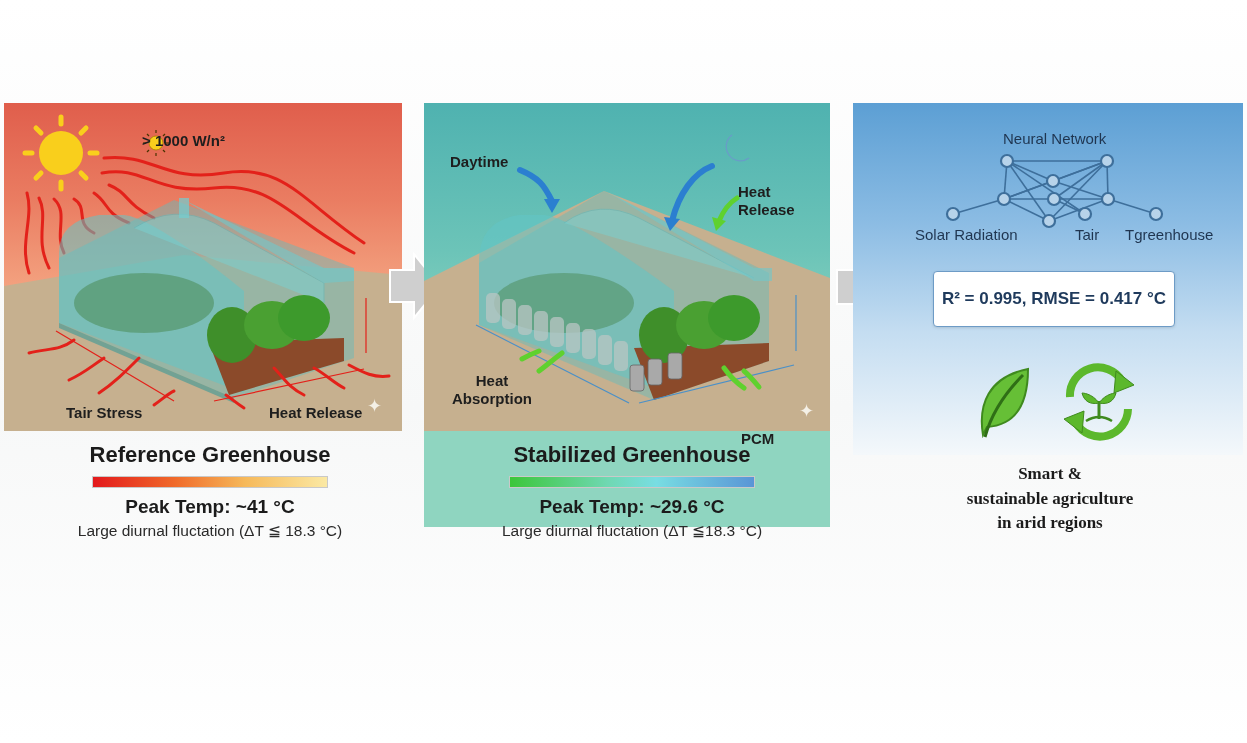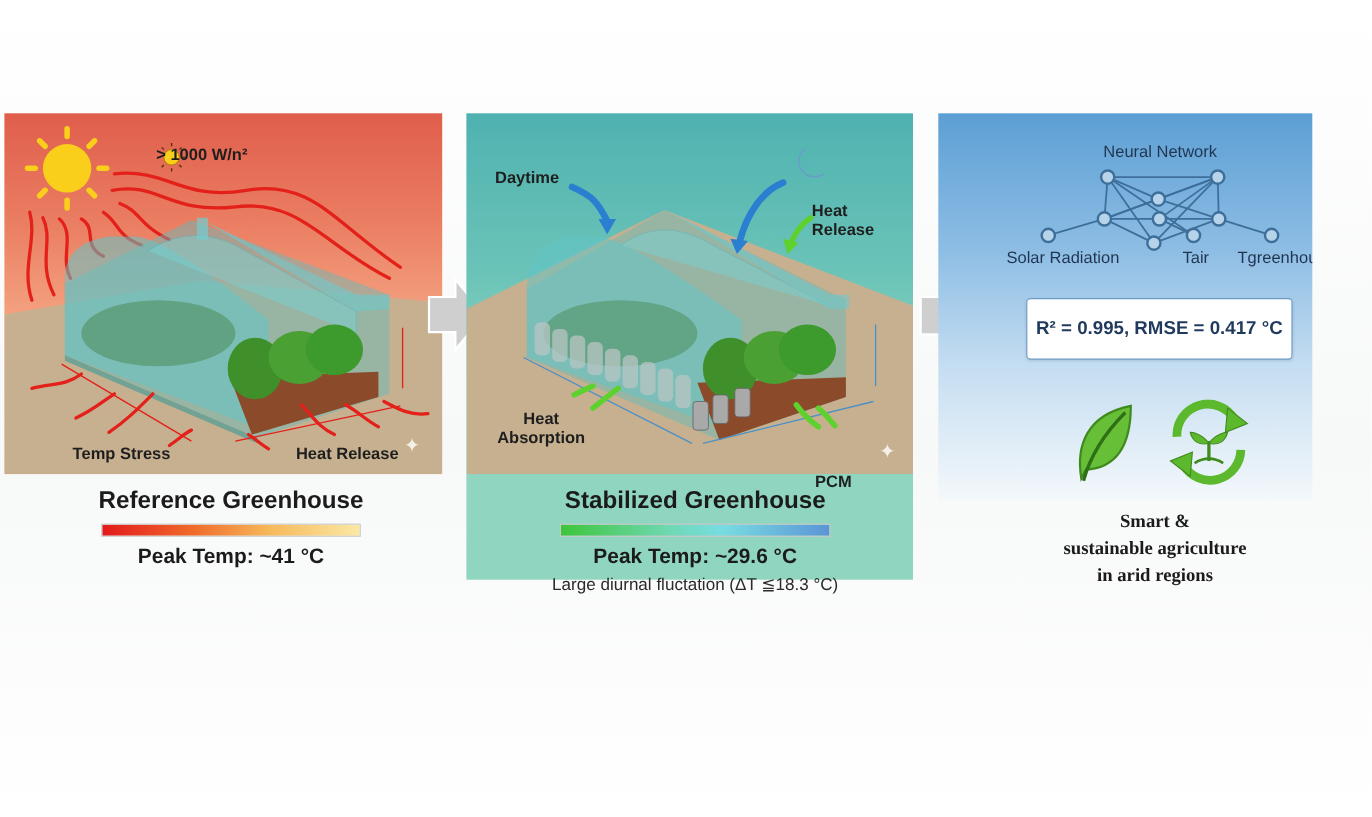--- a/index.html
+++ b/index.html
@@ -16,21 +16,21 @@
   }
   #panel-ref {
     left: 4px; top: 103px; width: 398px; height: 328px;
     background: linear-gradient(180deg, #e05e4c 0%, #ea7d62 30%, #f3a07e 55%, #f0aa86 60%);
   }
   #panel-stab {
     left: 424px; top: 103px; width: 406px; height: 424px;
     background: linear-gradient(180deg, #4fb2b0 0%, #6cc4b8 35%, #8fd5c0 60%);
   }
   #panel-nn {
-    left: 853px; top: 103px; width: 340px; height: 352px;
+    left: 853px; top: 103px; width: 390px; height: 352px;
     background: linear-gradient(180deg, #5c9fd4 0%, #8dbde4 35%, #c4ddf1 65%, #f4f8fb 100%);
   }
   .ground { position: absolute; left: 0; top: 0; }
   .label-dark {
     position: absolute;
     font-family: "Liberation Sans", sans-serif;
     font-weight: bold;
     font-size: 15px;
     color: #1e1e1e;
     line-height: 1.18;
@@ -144,21 +144,21 @@
       <path d="M340,285 C330,280 320,270 310,265"></path>
       <path d="M385,273 C370,275 360,270 345,262"></path>
     </g>
     <g stroke="#e3211a" stroke-width="1.2">
       <line x1="52" y1="228" x2="170" y2="298"></line>
       <line x1="210" y1="298" x2="360" y2="266"></line>
       <line x1="362" y1="195" x2="362" y2="250"></line>
     </g>
   </svg>
   <div class="label-dark" style="left:138px;top:29px;font-size:15px;">&gt; 1000 W/n²</div>
-  <div class="label-dark" style="left:62px;top:301px;">Temp Stress</div>
+  <div class="label-dark" style="left:62px;top:301px;">Tair Stress</div>
   <div class="label-dark" style="left:265px;top:301px;">Heat Release</div>
   <div class="sparkle" style="left:363px;top:292px;">✦</div>
 </div>
 
 <svg class="arrow-block" style="left:388px;top:252px;" width="54" height="70">
   <polygon points="2,18 26,18 26,2 52,34 26,66 26,50 2,50" fill="#cfcfcf" stroke="#ffffff" stroke-width="2"></polygon>
 </svg>
 
 <div class="panel" id="panel-stab">
   <svg class="ground" width="406" height="328">
@@ -291,20 +291,21 @@
     <path d="M41,40 C34,30 24,30 24,30 C26,38 32,42 41,40 Z" fill="#5cb82c" stroke="#3f8a1e" stroke-width="1"></path>
     <path d="M41,40 C48,30 58,30 58,30 C56,38 50,42 41,40 Z" fill="#5cb82c" stroke="#3f8a1e" stroke-width="1"></path>
     <path d="M28,58 Q41,50 54,58" stroke="#3f8a1e" stroke-width="2.5" fill="none"></path>
   </svg>
 </div>
 
 <div class="caption" id="ref-caption">
   <div class="title">Reference Greenhouse</div>
   <div class="bar"></div>
   <div class="peak">Peak Temp: ~41 °C</div>
+  <div class="sub">Large diurnal fluctation (ΔT ≦ 18.3 °C)</div>
 </div>
 
 <div class="caption" id="stab-caption">
   <div class="title">Stabilized Greenhouse</div>
   <div class="bar"></div>
   <div class="peak">Peak Temp: ~29.6 °C</div>
   <div class="sub">Large diurnal fluctation (ΔT ≦18.3 °C)</div>
 </div>
 
 <div id="conclusion">

